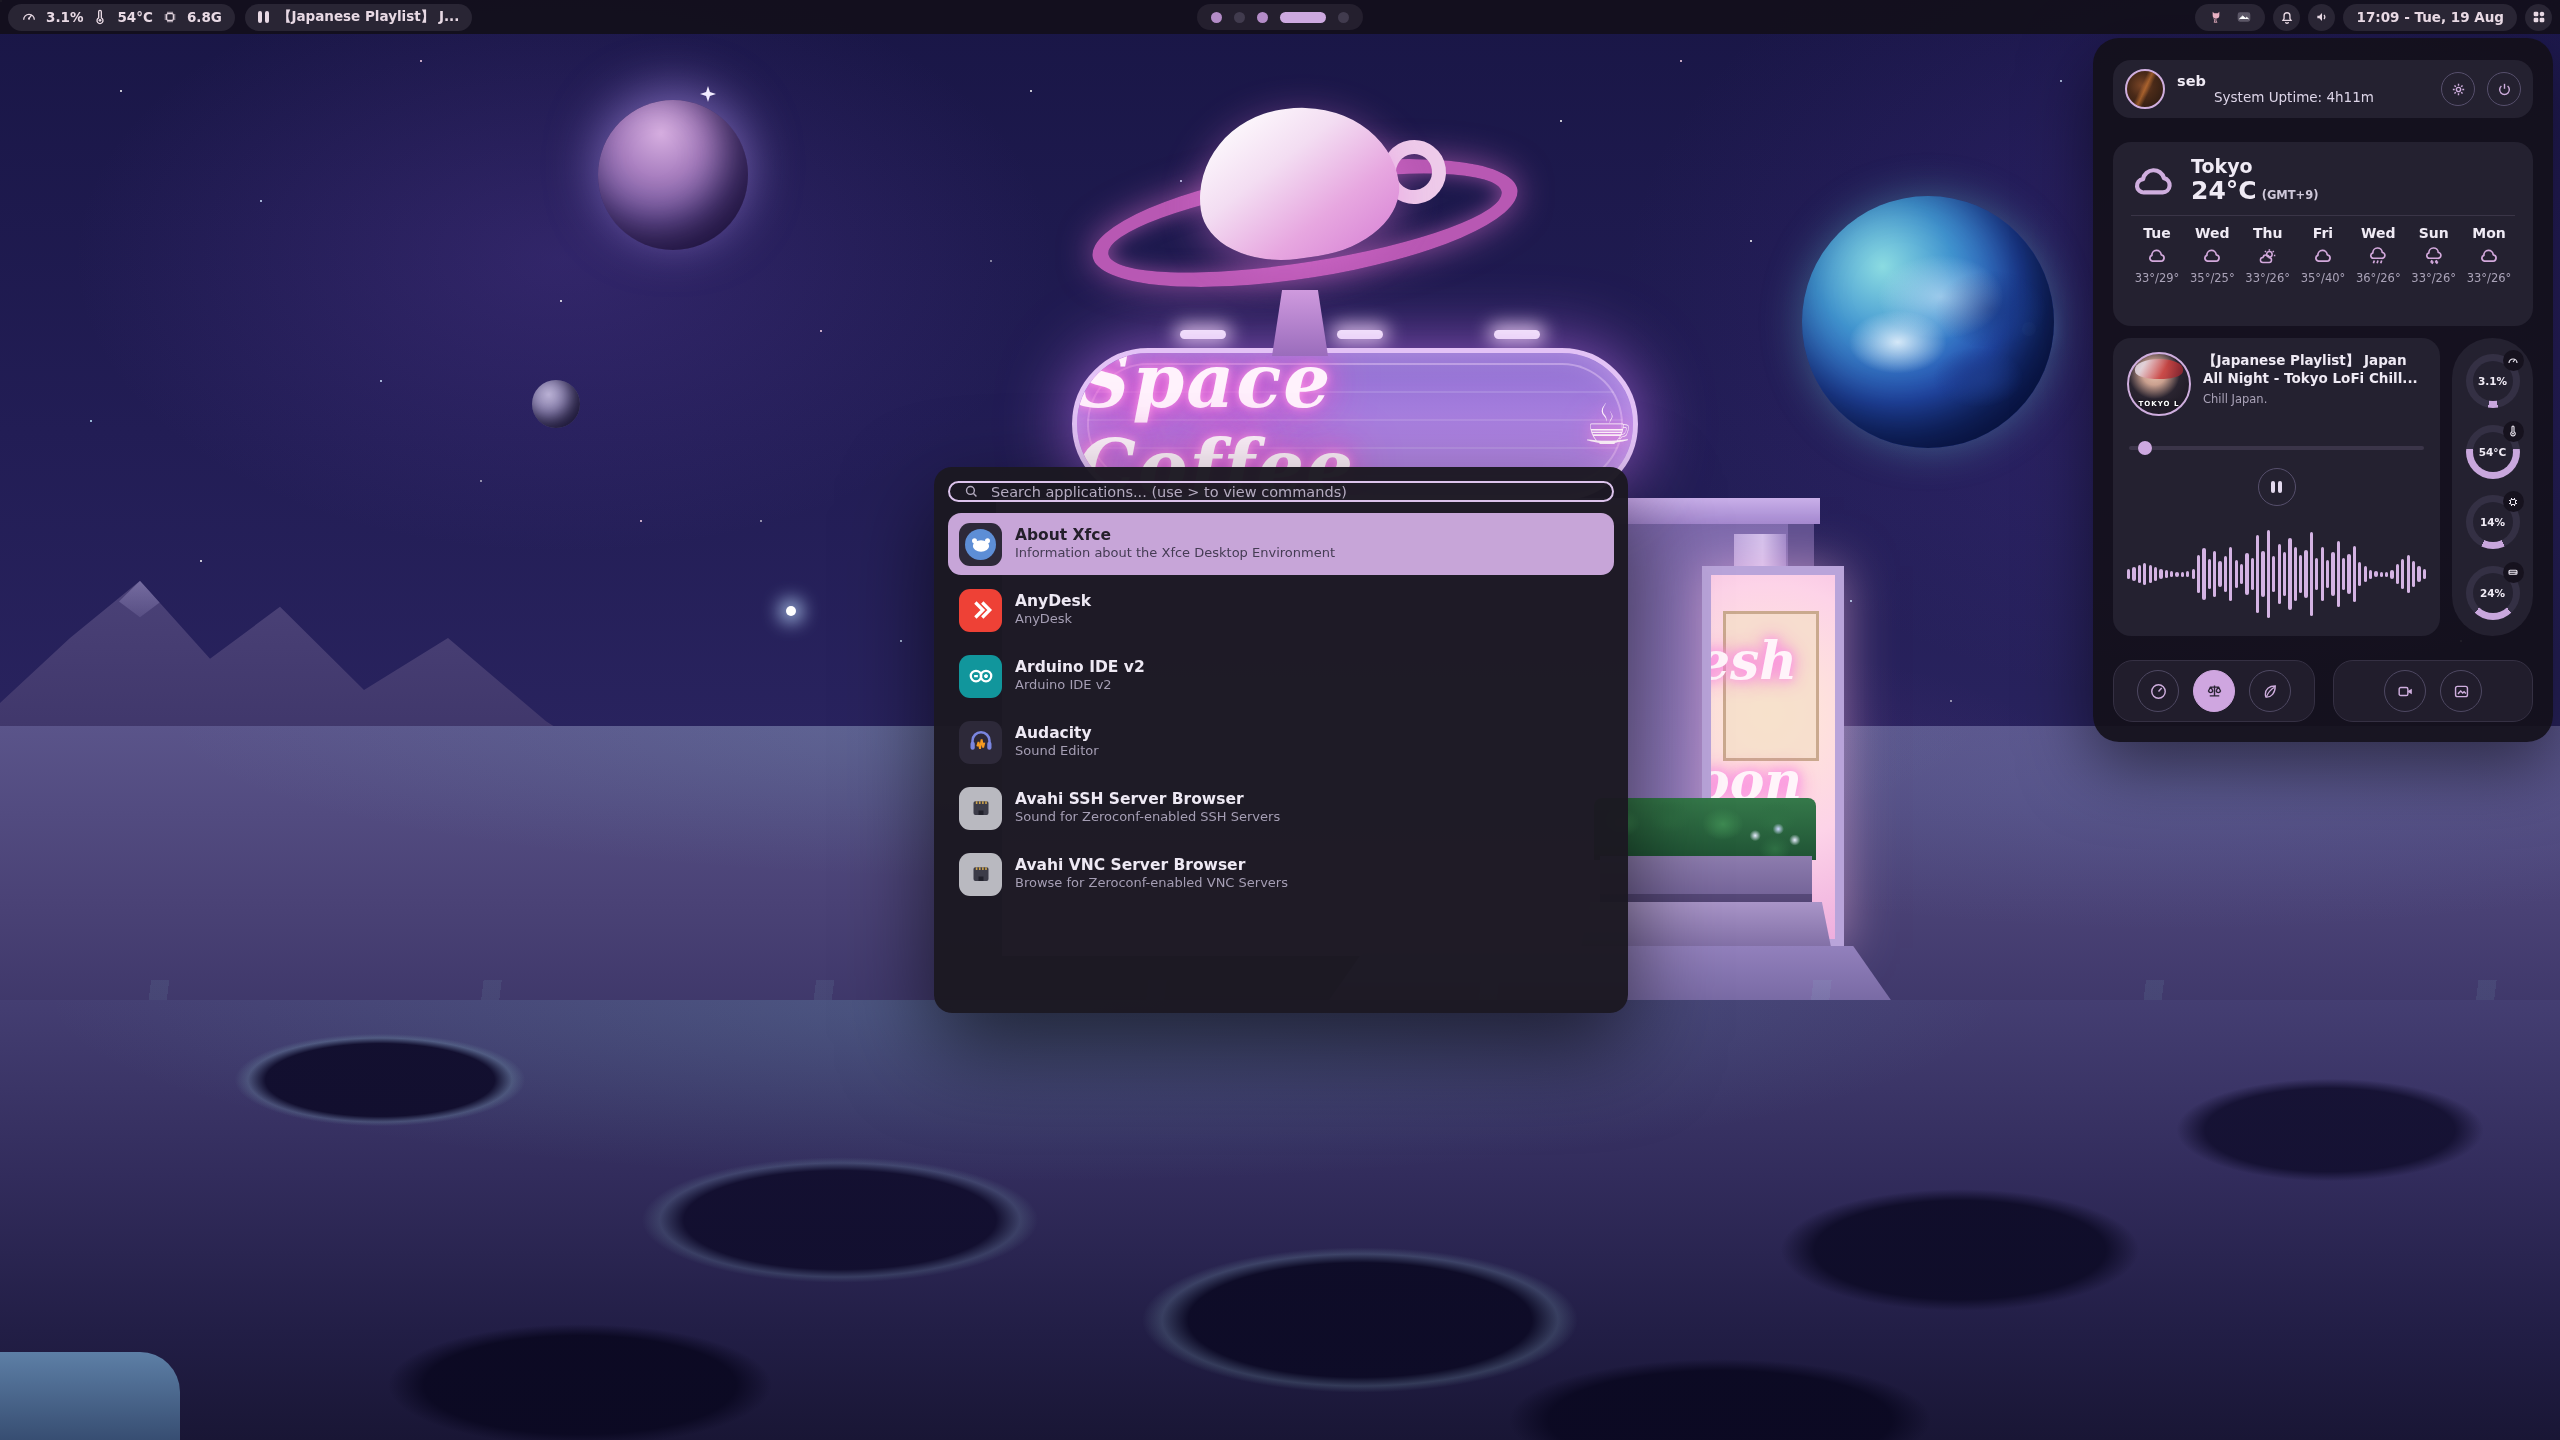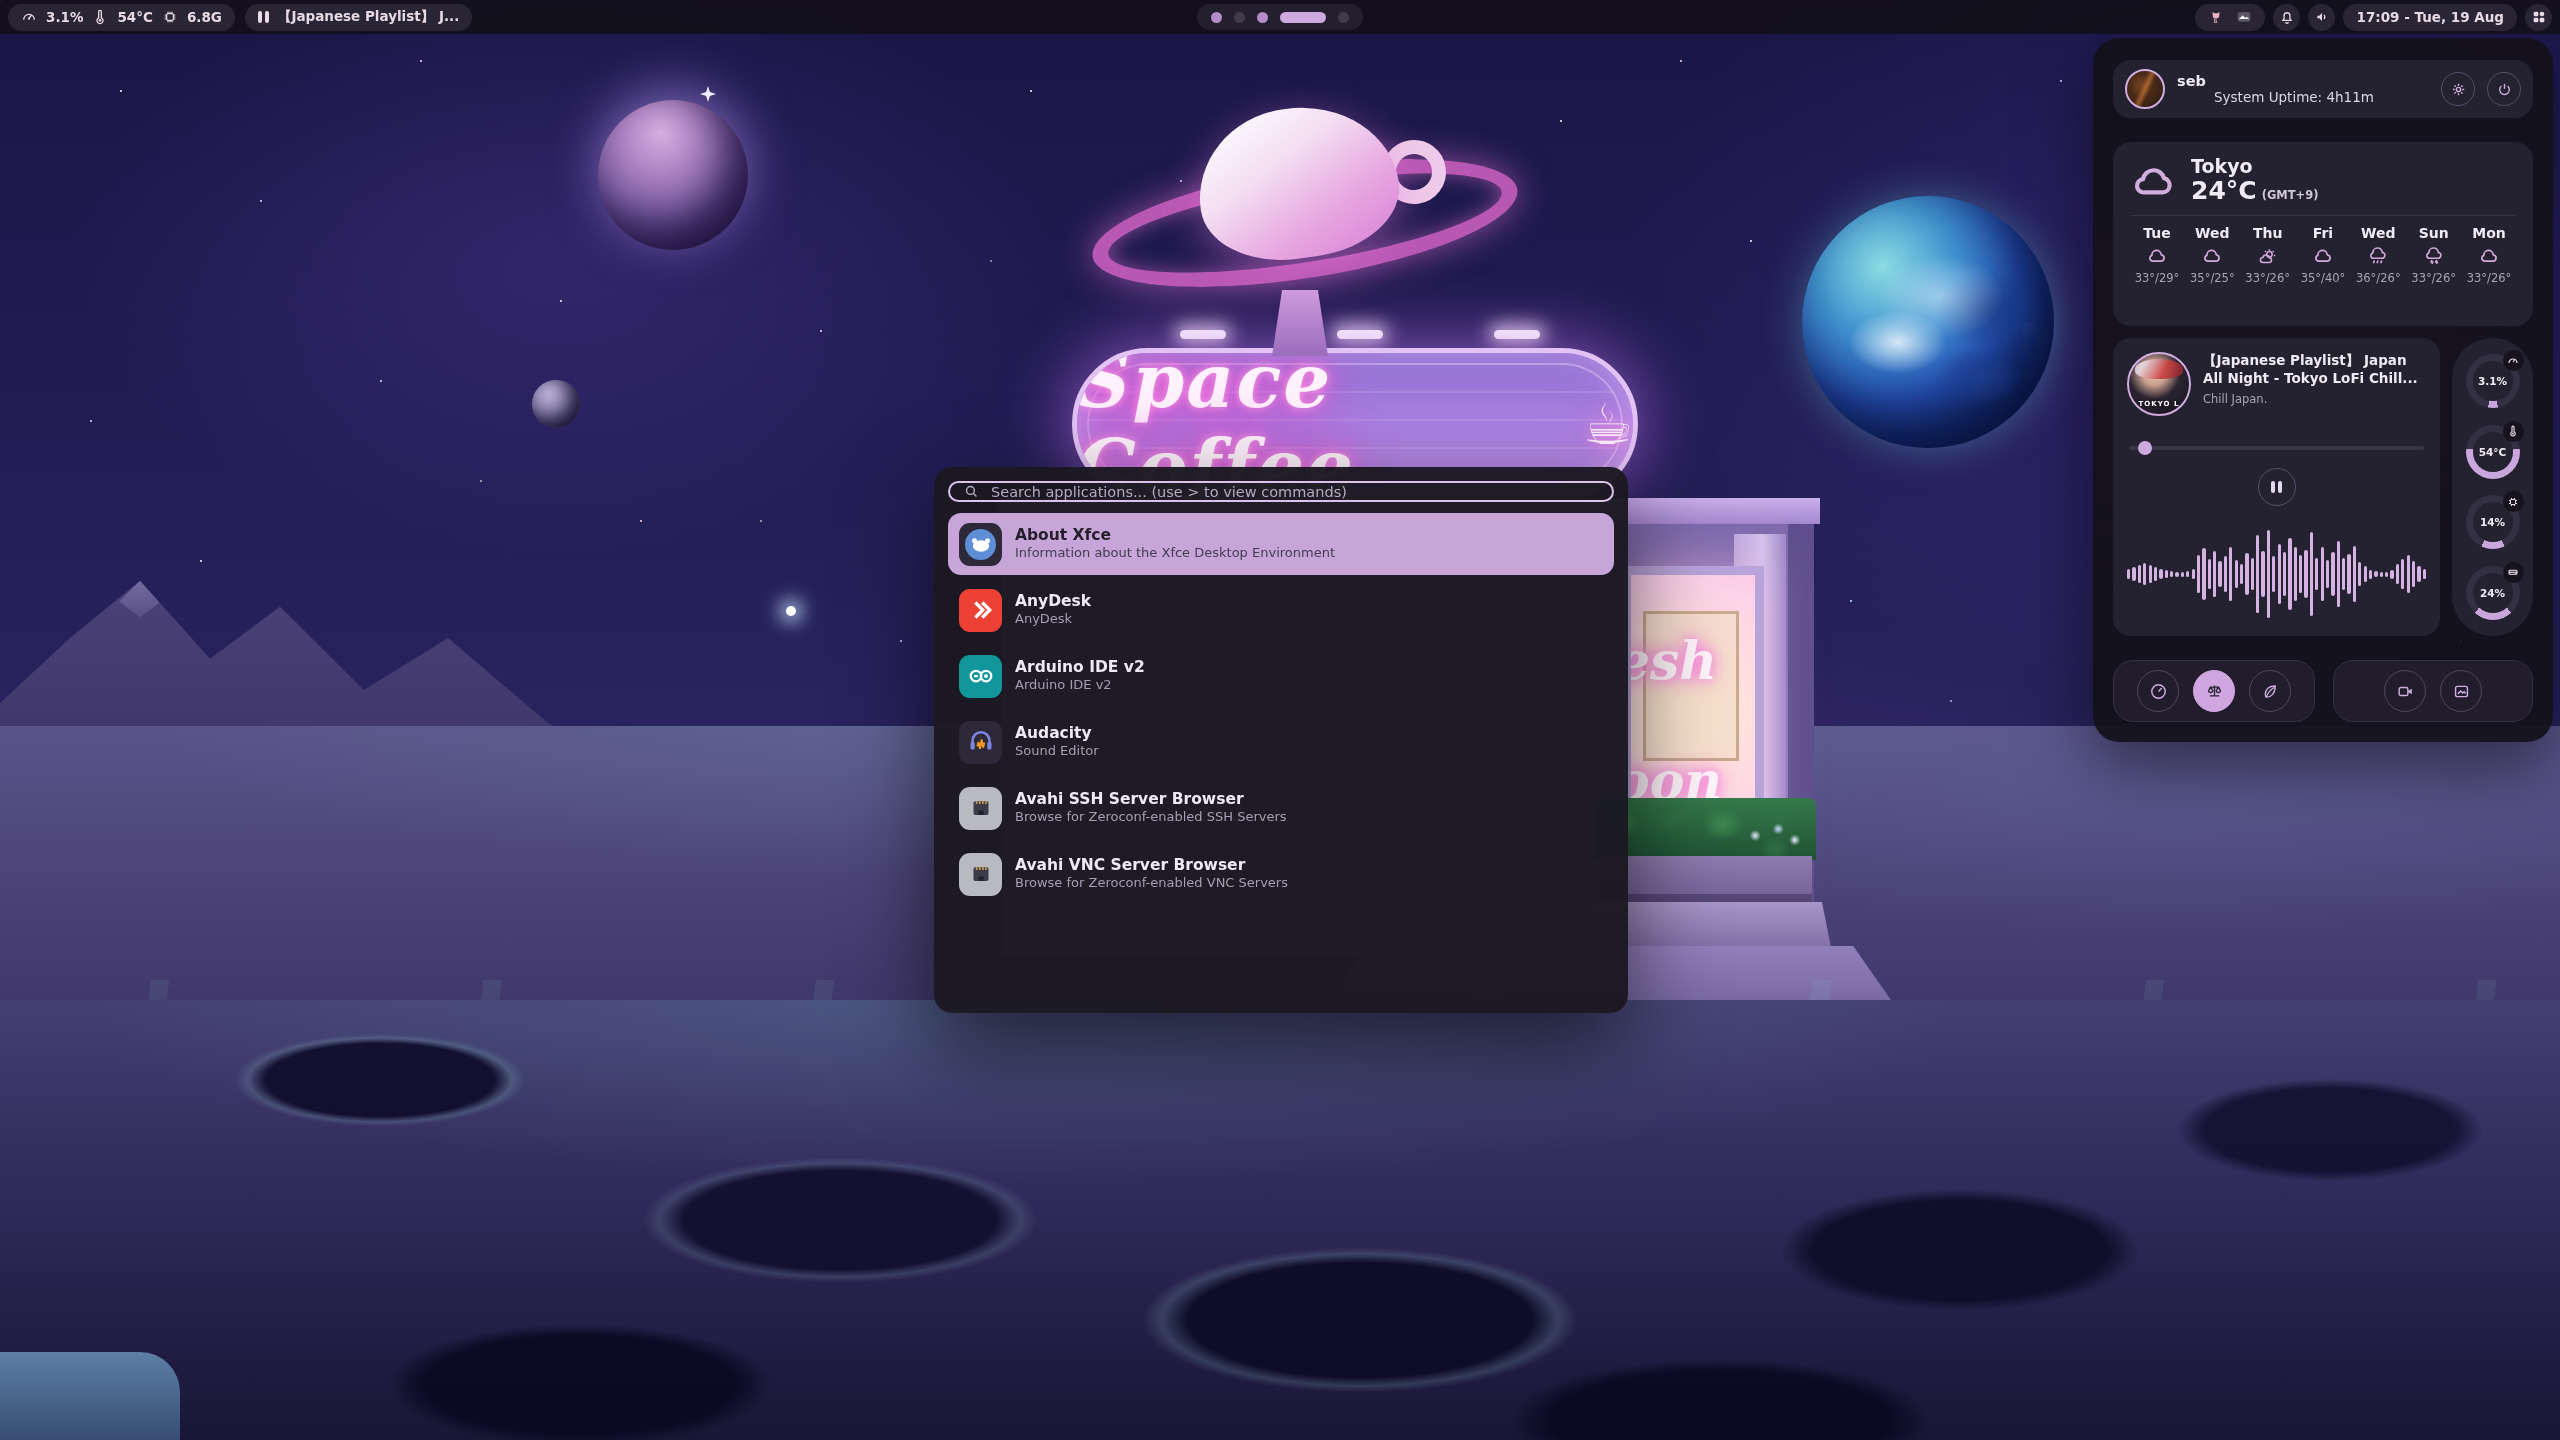--- a/index.html
+++ b/index.html
@@ -78,21 +78,21 @@
   .sign-lights{position:absolute;left:1180px;top:330px;width:360px;height:10px;display:flex;justify-content:space-between;}
   .sign-lights i{width:46px;height:9px;border-radius:5px;background:#fff;box-shadow:0 0 18px 6px rgba(255,240,255,.8);}
 
   
   .building{position:absolute;left:1002px;top:498px;width:812px;height:458px;
     background:linear-gradient(180deg,#7b68ab 0%,#8a76b8 55%,#9580c0 100%);}
   .building .roofband{position:absolute;left:-6px;top:0;width:824px;height:26px;background:linear-gradient(180deg,#c9b0ea,#a388cf);}
   .building .pilaster-r{position:absolute;right:28px;top:36px;width:52px;height:422px;
     background:linear-gradient(90deg,#baa6dc,#d3c2ec 55%,#9d88c8);}
   .building .wall-shade{position:absolute;right:0;top:26px;width:26px;height:432px;background:#5e4f8e;}
-  .shopwindow{position:absolute;left:1622px;top:566px;width:142px;height:382px;
+  .shopwindow{position:absolute;left:1702px;top:566px;width:142px;height:382px;
     background:radial-gradient(circle at 45% 38%,#ffecd4 0%,#fdd3e8 55%,#eeaede 100%);
     border:9px solid #b9a4da;box-shadow:0 0 46px rgba(255,190,230,.5);overflow:hidden;}
   .shopwindow .menu{position:absolute;left:12px;top:36px;width:96px;height:150px;background:rgba(244,222,200,.75);
     border:3px solid #caa98e;}
   .neonline{position:absolute;font-family:"DejaVu Serif","Liberation Serif",serif;font-style:italic;font-weight:bold;
     color:#fff4fa;text-shadow:0 0 8px #ff9bea,0 0 20px #f45fd4;font-size:52px;line-height:1;}
   .planter-green{position:absolute;left:1594px;top:798px;width:222px;height:62px;border-radius:8px 8px 0 0;
     background:
       radial-gradient(24px 18px at 12% 40%, #3e8a52, transparent 80%),
       radial-gradient(26px 20px at 34% 30%, #2f7044, transparent 80%),
@@ -467,21 +467,21 @@
       <div class="approw">
         <div class="appicon ic-gray">
           <svg viewBox="0 0 24 24">
               <rect x="6" y="6.5" width="12" height="11" rx="1.5" fill="#3c3c48"></rect>
               <path d="M8.5 6.5v2.2M11 6.5v2.2M13.5 6.5v2.2M16 6.5v2.2" stroke="#caa24e" stroke-width="1.3"></path>
               <rect x="10" y="14" width="4" height="3.5" fill="#20202a"></rect>
             </svg>
         </div>
         <div>
             <div class="t1">Avahi SSH Server Browser</div>
-             <div class="t2">Browse for Zeroconf-enabled SSH Servers</div>
+             <div class="t2">Sound for Zeroconf-enabled SSH Servers</div>
           </div>
       </div>
 
       <div class="approw">
         <div class="appicon ic-gray">
           <svg viewBox="0 0 24 24">
               <rect x="6" y="6.5" width="12" height="11" rx="1.5" fill="#3c3c48"></rect>
               <path d="M8.5 6.5v2.2M11 6.5v2.2M13.5 6.5v2.2M16 6.5v2.2" stroke="#caa24e" stroke-width="1.3"></path>
               <rect x="10" y="14" width="4" height="3.5" fill="#20202a"></rect>
             </svg>

